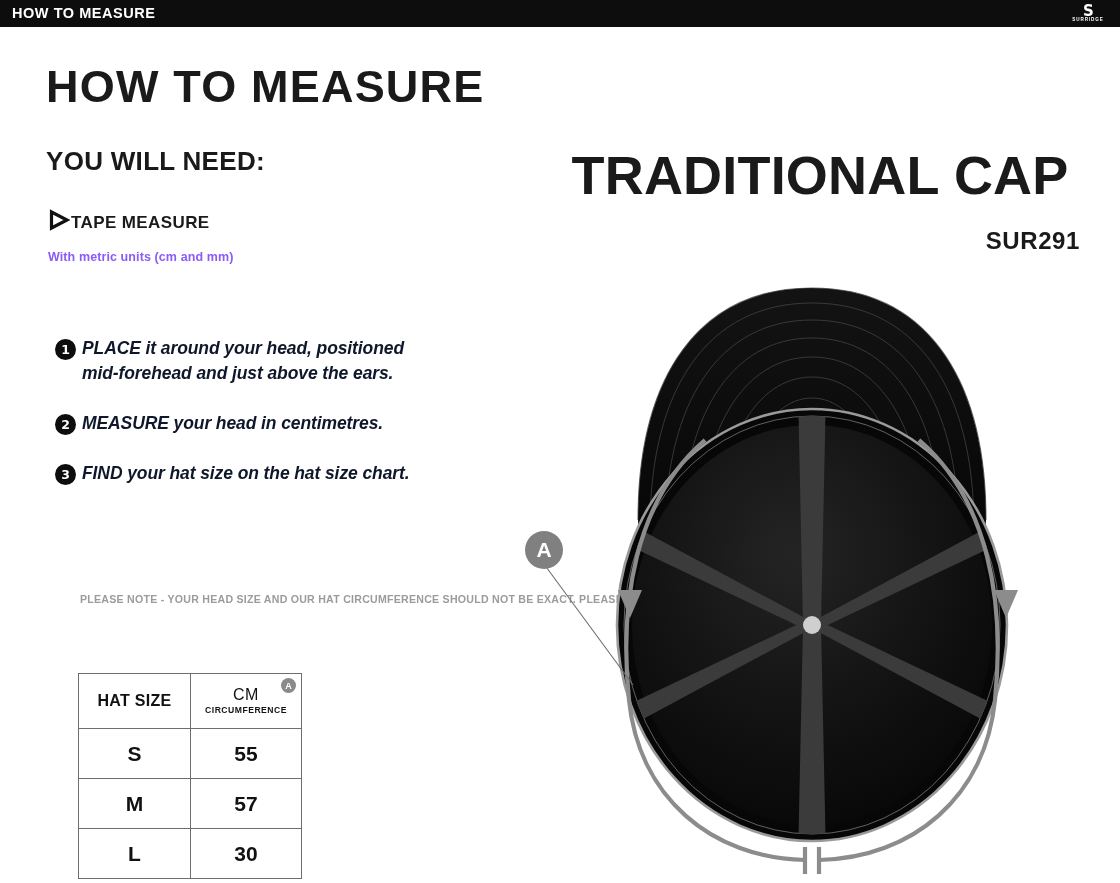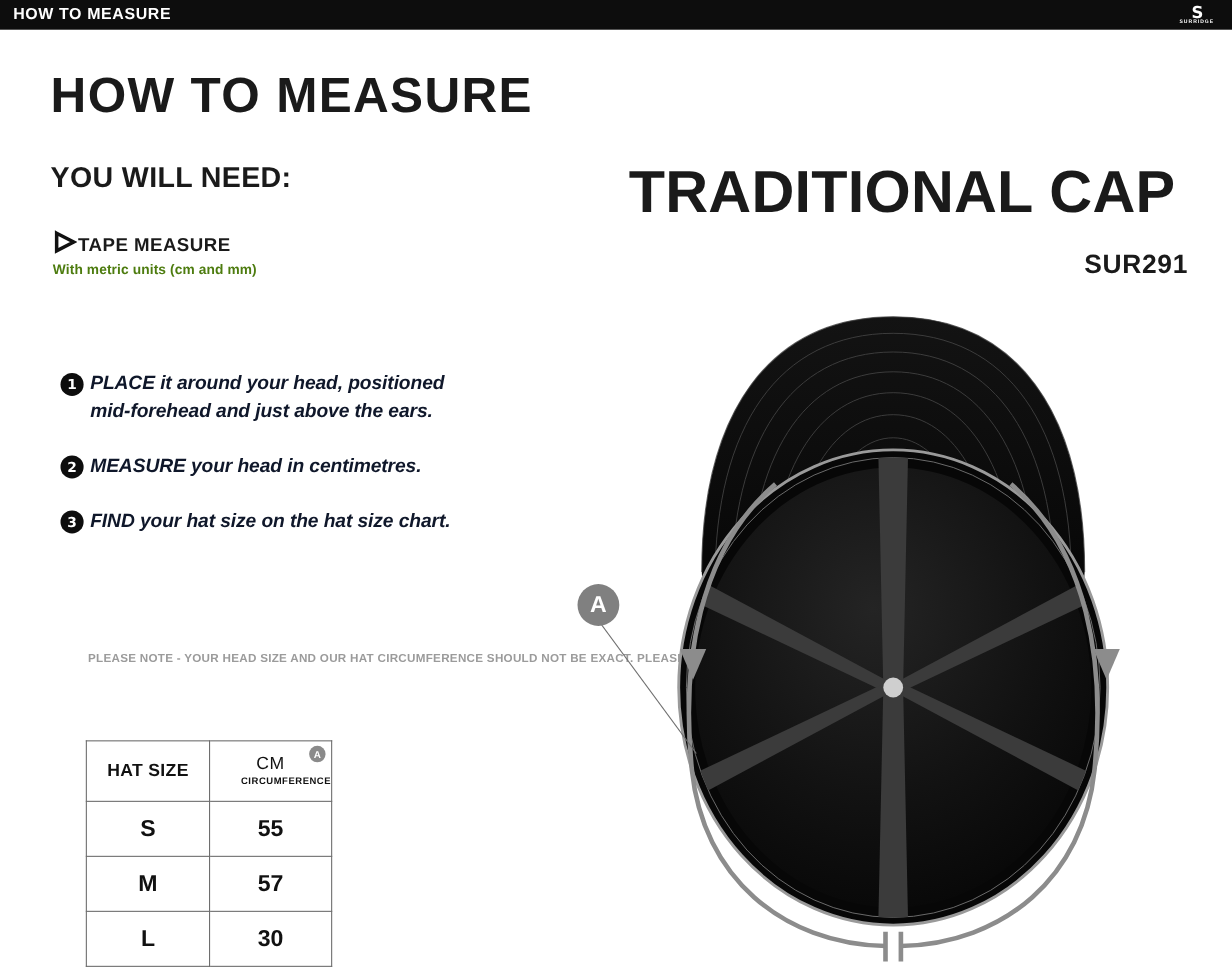--- a/index.html
+++ b/index.html
@@ -71,23 +71,23 @@
 
   .tool-block { position: absolute; left: 48px; top: 209px; }
   .tool-row { display: flex; align-items: flex-end; gap: 1px; }
   .tri-icon { display: block; }
   .tool-label {
     font-size: 17px; font-weight: bold;
     letter-spacing: 0.4px; color: #1a1a1a;
     line-height: 1;
   }
   .tool-sub {
-    margin-top: 8px;
+    margin-top: 20px;
     font-size: 12.5px; font-weight: bold;
-    color: #4d7c0f; letter-spacing: 0.1px;
+    color: #8b5cf6; letter-spacing: 0.1px;
     line-height: 1;
   }
 
   
   .steps { position: absolute; left: 55px; top: 336px; width: 360px; }
   .step { display: flex; gap: 6px; margin-bottom: 25px; }
   .step:last-child { margin-bottom: 0; }
   .step-num {
     flex: 0 0 auto;
     width: 21px; height: 21px; border-radius: 50%;
@@ -122,21 +122,21 @@
     text-align: center;
     color: #111;
   }
   .size-table th { height: 55px; position: relative; }
   .size-table td { height: 50px; font-size: 21px; font-weight: bold; }
   .th-hat {
     font-size: 16px; font-weight: bold; letter-spacing: 0.3px;
     width: 112px;
   }
   .th-cm-main { font-size: 16px; font-weight: normal; letter-spacing: 0.6px; line-height: 1.05; }
-  .th-cm-sub { font-size: 8.6px; font-weight: bold; letter-spacing: 0.5px; margin-top: 2px; text-align: right; }
+  .th-cm-sub { font-size: 8.6px; font-weight: bold; letter-spacing: 0.5px; margin-top: 2px; }
   .table-badge {
     position: absolute; right: 5px; top: 4px;
     width: 15px; height: 15px; border-radius: 50%;
     background: #8a8a8a; color: #fff;
     font-size: 9px; font-weight: bold;
     display: flex; align-items: center; justify-content: center;
   }
 
   
   .product-title {

